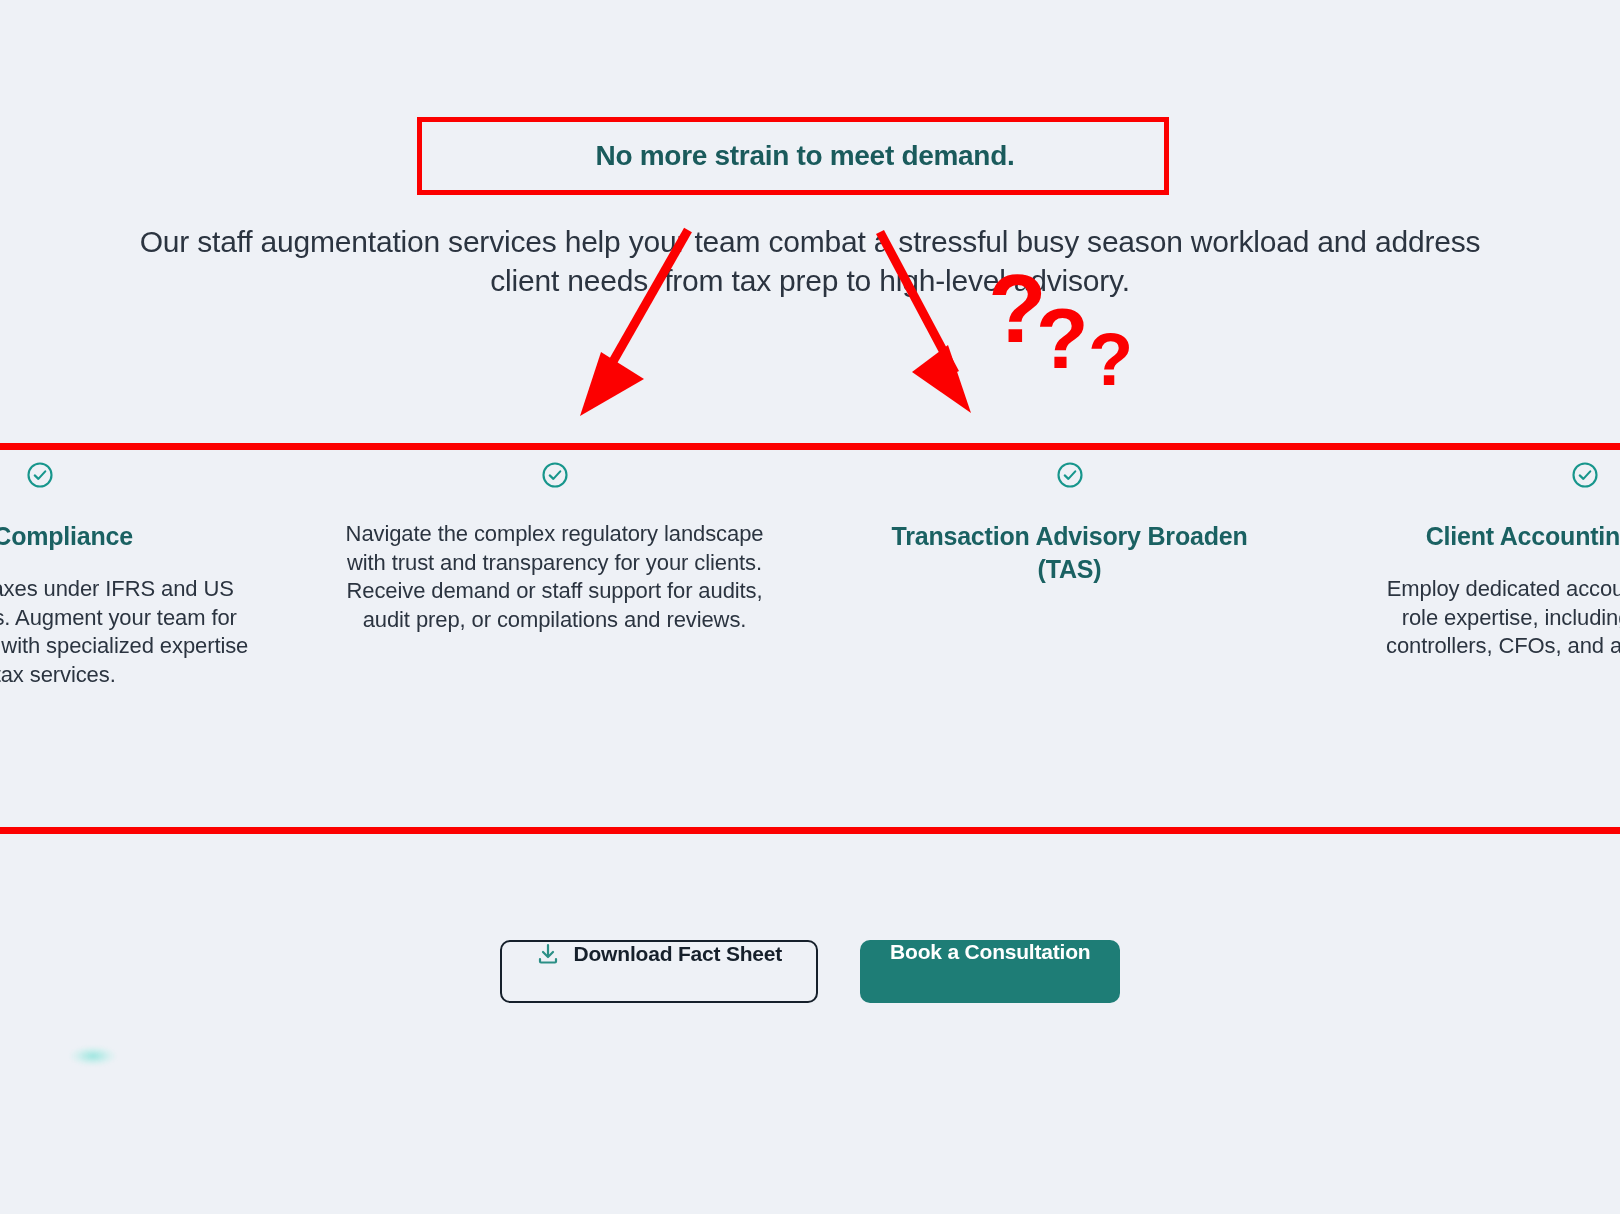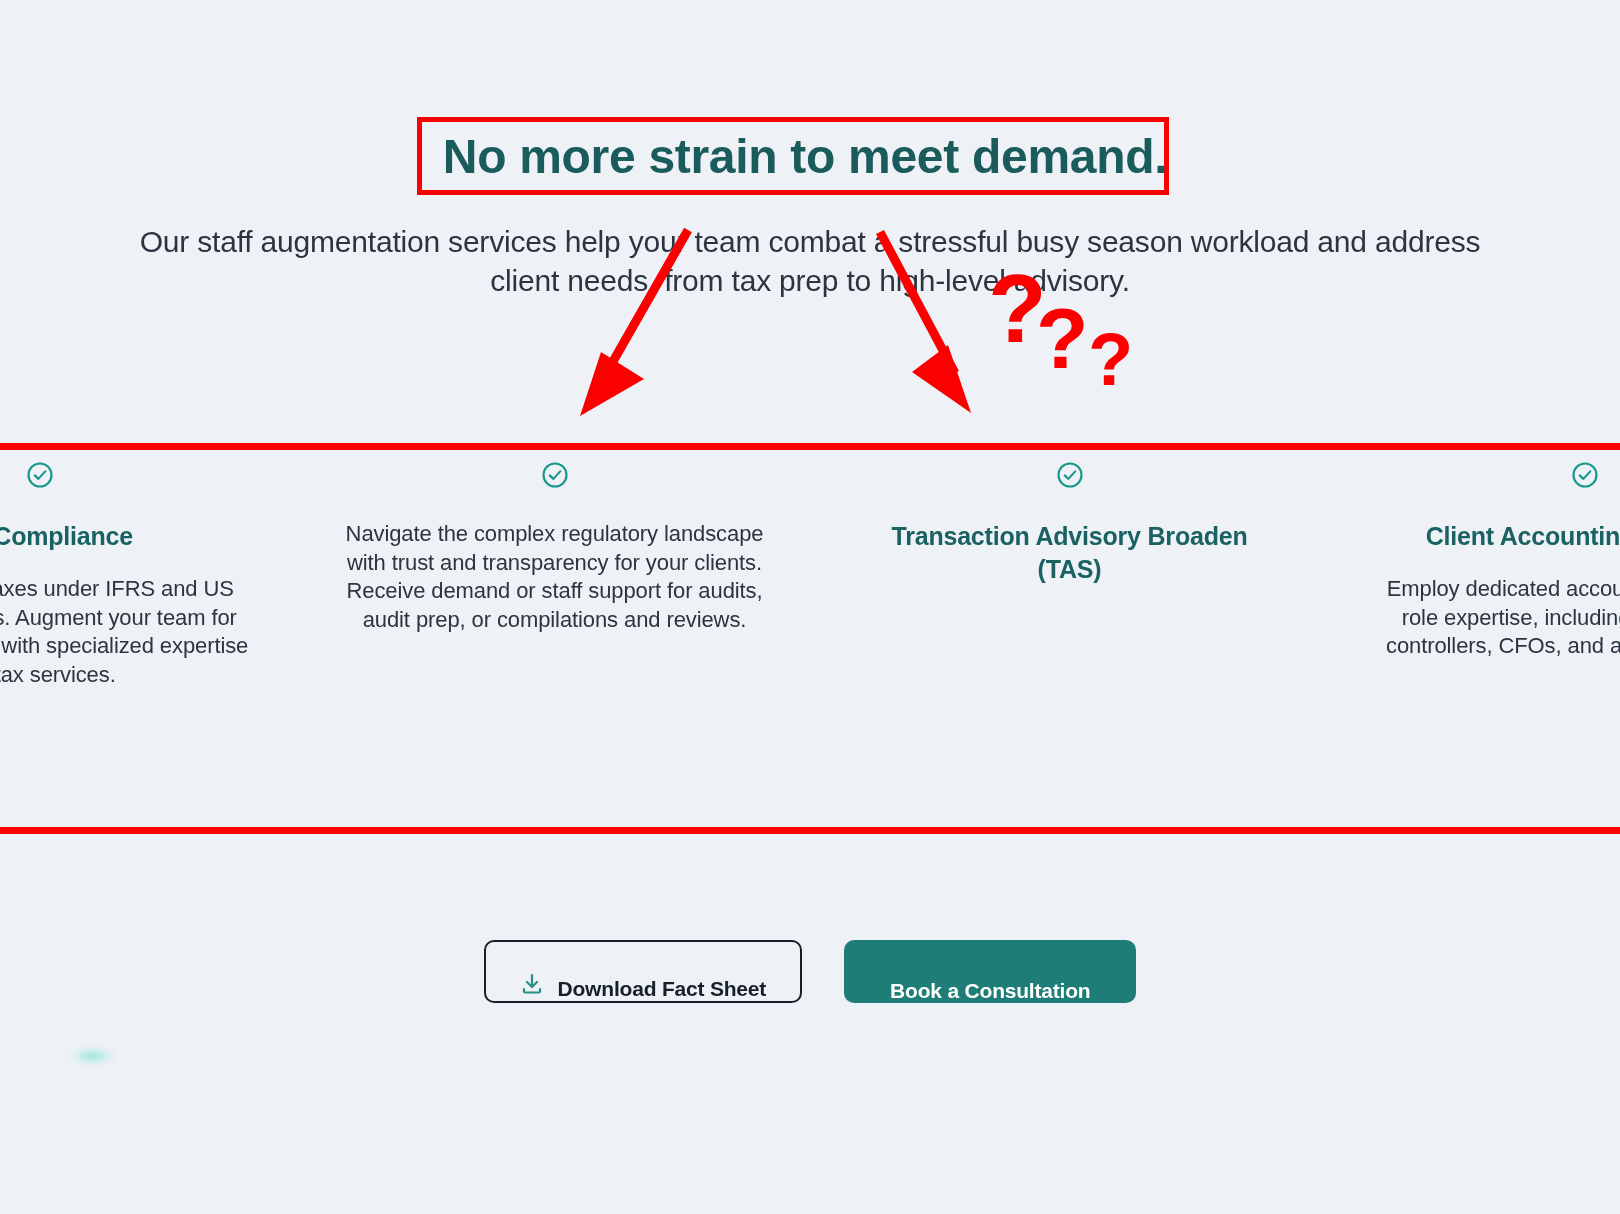--- a/index.html
+++ b/index.html
@@ -32,21 +32,21 @@
     width: 752px;
     height: 78px;
     border: 5px solid #fc0000;
     background: transparent;
     display: flex;
     align-items: center;
     justify-content: center;
   }
 
   .headline {
-    font-size: 48px;
+    font-size: 28px;
     font-weight: bold;
     color: #1a5b5c;
     letter-spacing: -0.3px;
     white-space: nowrap;
     margin-left: 24px;
   }
 
   .subhead {
     position: absolute;
     left: 110px;
@@ -129,42 +129,42 @@
     top: 940px;
     left: 0;
     width: 1620px;
     display: flex;
     justify-content: center;
     gap: 42px;
   }
 
   .btn {
     display: inline-flex;
-    align-items: flex-end;
+    align-items: flex-start;
     justify-content: center;
     font-size: 21px;
     font-weight: bold;
     letter-spacing: -0.2px;
     cursor: pointer;
     user-select: none;
   }
 
   .btn-outline {
     height: 63px;
     padding: 0 34px;
     border: 2px solid #16202b;
     border-radius: 10px;
     background: transparent;
     color: #16202b;
     gap: 14px;
   }
 
   .btn-solid {
     height: 63px;
-    padding: 0 46px;
+    padding: 0 30px;
     border: none;
     border-radius: 10px;
     background: #1e7d76;
     color: #ffffff;
   }
 
   
   .blob {
     position: absolute;
     left: 70px;

